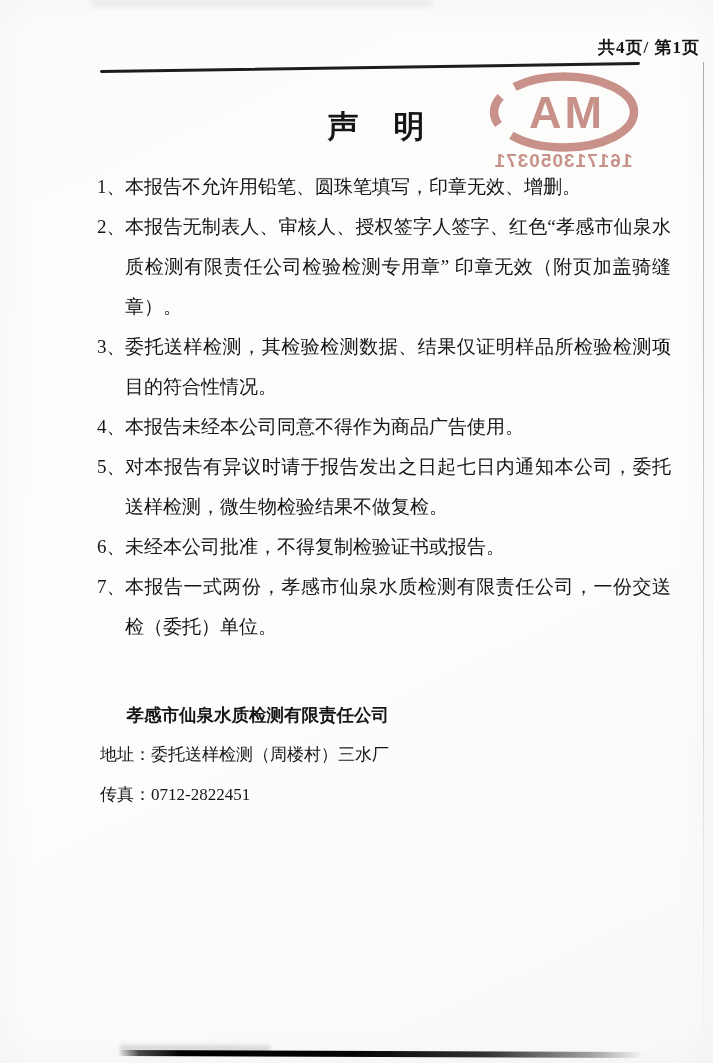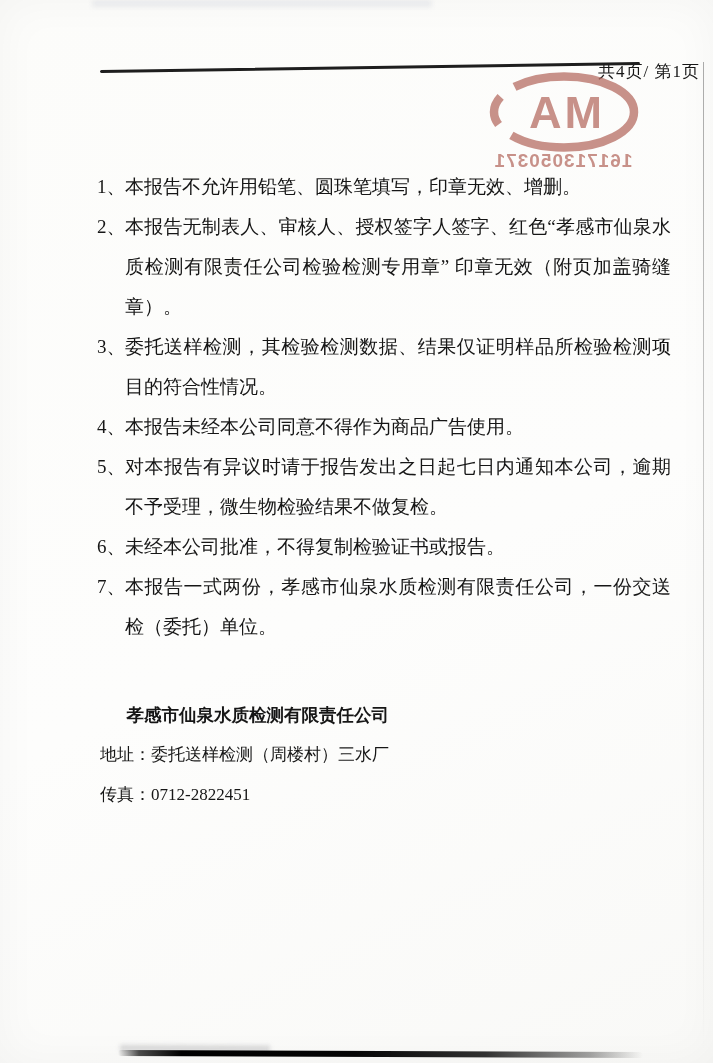--- a/index.html
+++ b/index.html
@@ -10,21 +10,21 @@
     font-family:"Liberation Serif","DejaVu Serif",serif;
     color:#161616;
     box-shadow:inset 0 0 45px rgba(0,0,0,0.035);
   }
   .top-smudge {
     position:absolute; top:0; left:92px; width:340px; height:7px;
     background:rgba(140,150,175,0.14); filter:blur(2.5px);
   }
   .page-num {
     position:absolute; top:36px; right:13px;
-    font-size:17px; font-weight:normal; letter-spacing:1px; white-space:nowrap;margin-top:24px;
+    font-size:17px; font-weight:bold; letter-spacing:1px; white-space:nowrap;
   }
   .rule {
     position:absolute; left:100px; top:70px; width:540px; height:2.6px;
     background:#1e1e1e; border-radius:2px;
     transform:rotate(-0.85deg); transform-origin:left center;
   }
   .stamp {
     position:absolute; left:480px; top:70px; width:170px; height:105px;
     transform:scaleX(-1); opacity:0.72; filter:blur(0.7px);
   }
@@ -77,41 +77,42 @@
   <div class="rule"></div>
 
   <div class="stamp">
     <svg width="170" height="105" viewBox="0 0 170 105">
       <ellipse cx="86" cy="42" rx="70" ry="35.5" fill="none" stroke="#b4685e" stroke-width="8.5" pathLength="100" stroke-dasharray="4 5 81 5 5"></ellipse>
       <text x="86" y="58" text-anchor="middle" font-size="45" letter-spacing="3" fill="#b4685e">MA</text>
       <text x="87" y="97" text-anchor="middle" font-size="19" letter-spacing="1" fill="#b4685e">161713050371</text>
     </svg>
   </div>
 
+  <div class="doc-title">声　明</div>
 
   <div class="items">
     <div class="item">
       <span class="item-num">1、</span>
       <span class="item-text">本报告不允许用铅笔、圆珠笔填写，印章无效、增删。</span>
     </div>
     <div class="item">
       <span class="item-num">2、</span>
       <span class="item-text">本报告无制表人、审核人、授权签字人签字、红色“孝感市仙泉水质检测有限责任公司检验检测专用章” 印章无效（附页加盖骑缝章）。</span>
     </div>
     <div class="item">
       <span class="item-num">3、</span>
       <span class="item-text">委托送样检测，其检验检测数据、结果仅证明样品所检验检测项目的符合性情况。</span>
     </div>
     <div class="item">
       <span class="item-num">4、</span>
       <span class="item-text">本报告未经本公司同意不得作为商品广告使用。</span>
     </div>
     <div class="item">
       <span class="item-num">5、</span>
-      <span class="item-text">对本报告有异议时请于报告发出之日起七日内通知本公司，逾期不予受理，微生物检验结果不做复检。</span>
+      <span class="item-text">对本报告有异议时请于报告发出之日起七日内通知本公司，委托送样检测，微生物检验结果不做复检。</span>
     </div>
     <div class="item">
       <span class="item-num">6、</span>
       <span class="item-text">未经本公司批准，不得复制检验证书或报告。</span>
     </div>
     <div class="item">
       <span class="item-num">7、</span>
       <span class="item-text">本报告一式两份，孝感市仙泉水质检测有限责任公司，一份交送检（委托）单位。</span>
     </div>
   </div>

